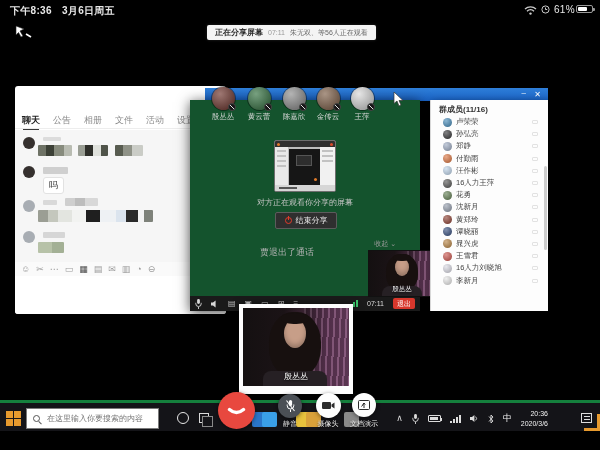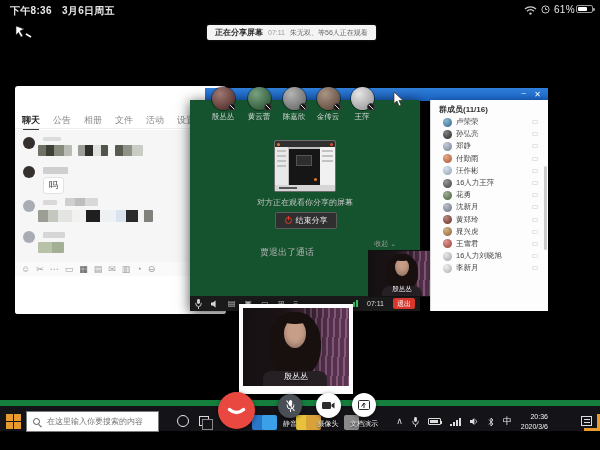--- a/index.html
+++ b/index.html
@@ -95,21 +95,21 @@
   #members { left:430px; top:100px; width:118px; height:211px; background:#fdfdfd; border-left:1px solid #d8d8d8; box-shadow:2px 2px 8px rgba(0,0,0,.5); }
   .m-header { position:absolute; left:8px; top:4px; font-size:8px; color:#333; font-weight:bold;text-align:right; }
   .m-list { position:absolute; left:0; top:16px; width:100%; }
   .mrow { display:flex; align-items:center; height:12.2px; padding-left:12px; }
   .mava { width:9px; height:9px; border-radius:50%; flex:0 0 9px; background-image:radial-gradient(circle at 35% 30%, rgba(255,255,255,.4), rgba(0,0,0,.25)); }
   .mname { font-size:7.5px; color:#444; margin-left:4px; white-space:nowrap; }
   .mcam { margin-left:auto; margin-right:10px; width:6px; height:4px; border:1px solid #e2e2e2; border-radius:1px; }
   .m-scroll { position:absolute; right:1px; top:66px; width:3px; height:84px; background:#cdcdcd; border-radius:2px; }
 
   
-  #taskbar { left:0; top:400px; width:600px; height:31px; background:#141418; border-top:6px solid #15803d; }
+  #taskbar { left:0; top:400px; width:600px; height:31px; background:#141418; border-top:3px solid #15803d; }
   .win-logo { position:absolute; left:6px; top:8px; width:15px; height:15px; display:grid; grid-template-columns:7px 7px; grid-template-rows:7px 7px; gap:1px; }
   .win-logo i { background:#e79a2e; display:block; }
   .searchbox { position:absolute; left:26px; top:5px; width:133px; height:21px; background:#fff; border:1px solid #7a7a7a; display:flex; align-items:center; padding-left:20px; }
   .searchbox input { border:0; outline:0; width:105px; font-size:8px; color:#333; background:transparent; }
   .mag { position:absolute; left:6px; top:6px; width:7px; height:7px; border:1.2px solid #555; border-radius:50%; }
   .mag:after { content:""; position:absolute; left:5px; top:5px; width:4px; height:1.2px; background:#555; transform:rotate(45deg); transform-origin:0 0; }
   .cortana { position:absolute; left:177px; top:9px; width:12px; height:12px; border:1.5px solid #e8e8e8; border-radius:50%; }
   .taskview { position:absolute; left:199px; top:10px; width:10px; height:10px; border:1px solid #dadada; }
   .taskview:after { content:""; position:absolute; left:2px; top:2px; width:9px; height:9px; border:1px solid #8a8a8a; background:#141418; }
   .tb-app { position:absolute; top:9px; width:15px; height:15px; border-radius:2px; }
@@ -339,20 +339,25 @@
           <span class="mava" style="background-color: rgb(143, 152, 168);"></span>
           <span class="mname">沈新月</span>
           <span class="mcam"></span>
         </div>
       <div class="mrow">
           <span class="mava" style="background-color: rgb(138, 58, 44);"></span>
           <span class="mname">黄郑玲</span>
           <span class="mcam"></span>
         </div>
       <div class="mrow">
+          <span class="mava" style="background-color: rgb(49, 73, 122);"></span>
+          <span class="mname">谭晓丽</span>
+          <span class="mcam"></span>
+        </div>
+      <div class="mrow">
           <span class="mava" style="background-color: rgb(181, 128, 62);"></span>
           <span class="mname">晁兴虎</span>
           <span class="mcam"></span>
         </div>
       <div class="mrow">
           <span class="mava" style="background-color: rgb(200, 80, 72);"></span>
           <span class="mname">王雪君</span>
           <span class="mcam"></span>
         </div>
       <div class="mrow">

